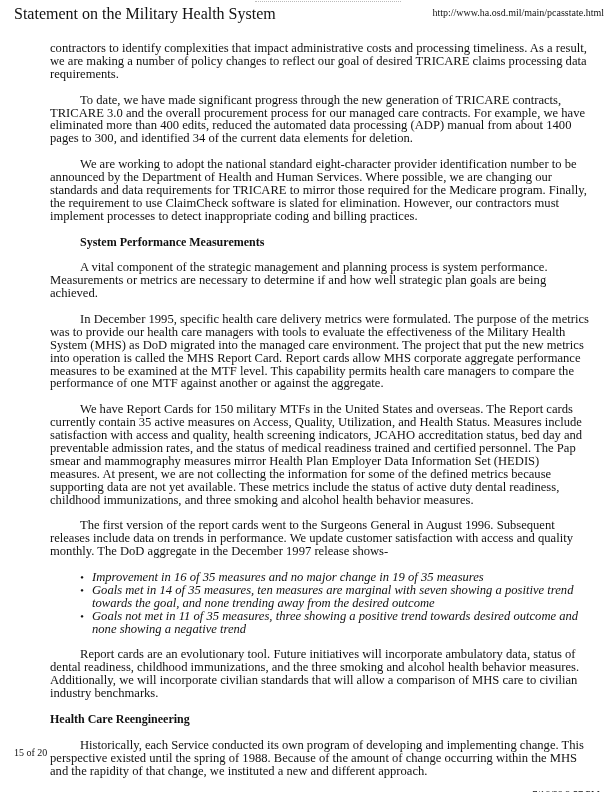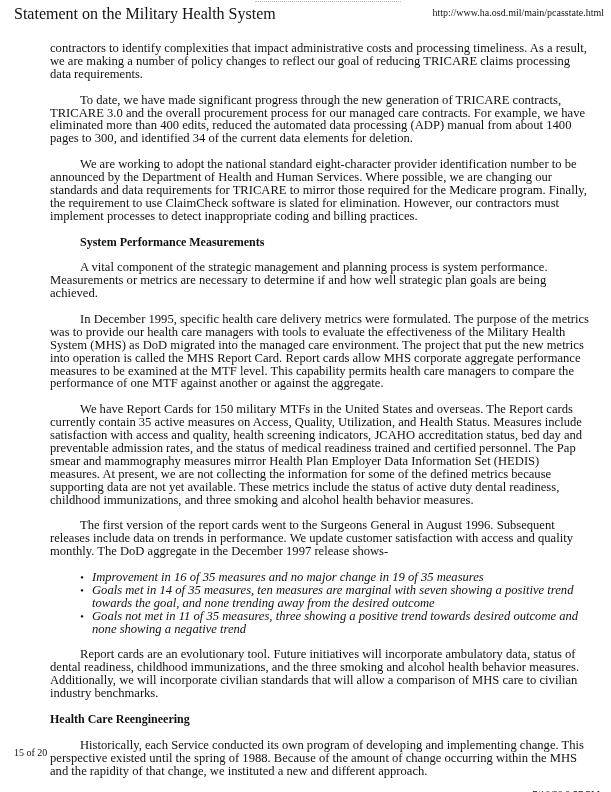--- a/index.html
+++ b/index.html
@@ -23,21 +23,21 @@
   .ftr-right { position: absolute; right: 11px; top: 789px; font-size: 10px; }
 </style>
 </head>
 <body>
 
 <div class="hdr-rule"></div>
 <div class="hdr-left">Statement on the Military Health System</div>
 <div class="hdr-right">http://www.ha.osd.mil/main/pcasstate.html</div>
 
 <div class="content">
-  <p>contractors to identify complexities that impact administrative costs and processing timeliness. As a result, we are making a number of policy changes to reflect our goal of reducing TRICARE claims processing data requirements.</p>
+  <p>contractors to identify complexities that impact administrative costs and processing timeliness. As a result, we are making a number of policy changes to reflect our goal of desired TRICARE claims processing data requirements.</p>
   <p class="ind">To date, we have made significant progress through the new generation of TRICARE contracts, TRICARE 3.0 and the overall procurement process for our managed care contracts. For example, we have eliminated more than 400 edits, reduced the automated data processing (ADP) manual from about 1400 pages to 300, and identified 34 of the current data elements for deletion.</p>
   <p class="ind">We are working to adopt the national standard eight-character provider identification number to be announced by the Department of Health and Human Services. Where possible, we are changing our standards and data requirements for TRICARE to mirror those required for the Medicare program. Finally, the requirement to use ClaimCheck software is slated for elimination. However, our contractors must implement processes to detect inappropriate coding and billing practices.</p>
   <h3 class="ind">System Performance Measurements</h3>
   <p class="ind">A vital component of the strategic management and planning process is system performance. Measurements or metrics are necessary to determine if and how well strategic plan goals are being achieved.</p>
   <p class="ind">In December 1995, specific health care delivery metrics were formulated. The purpose of the metrics was to provide our health care managers with tools to evaluate the effectiveness of the Military Health System (MHS) as DoD migrated into the managed care environment. The project that put the new metrics into operation is called the MHS Report Card. Report cards allow MHS corporate aggregate performance measures to be examined at the MTF level. This capability permits health care managers to compare the performance of one MTF against another or against the aggregate.</p>
   <p class="ind">We have Report Cards for 150 military MTFs in the United States and overseas. The Report cards currently contain 35 active measures on Access, Quality, Utilization, and Health Status. Measures include satisfaction with access and quality, health screening indicators, JCAHO accreditation status, bed day and preventable admission rates, and the status of medical readiness trained and certified personnel. The Pap smear and mammography measures mirror Health Plan Employer Data Information Set (HEDIS) measures. At present, we are not collecting the information for some of the defined metrics because supporting data are not yet available. These metrics include the status of active duty dental readiness, childhood immunizations, and three smoking and alcohol health behavior measures.</p>
   <p class="ind">The first version of the report cards went to the Surgeons General in August 1996. Subsequent releases include data on trends in performance. We update customer satisfaction with access and quality monthly. The DoD aggregate in the December 1997 release shows-</p>
   <ul>
     <li>Improvement in 16 of 35 measures and no major change in 19 of 35 measures</li>
     <li>Goals met in 14 of 35 measures, ten measures are marginal with seven showing a positive trend towards the goal, and none trending away from the desired outcome</li>

